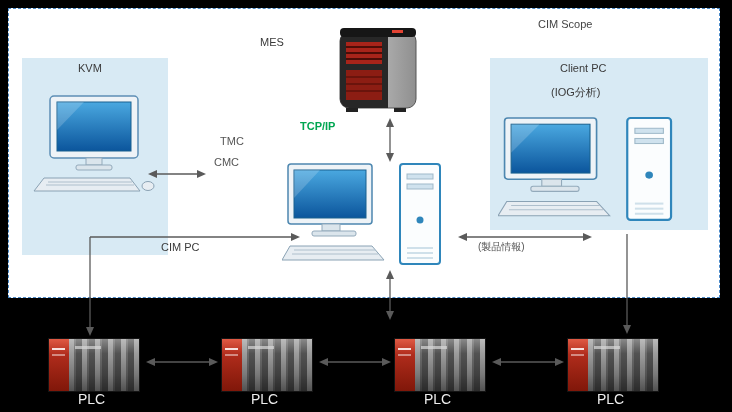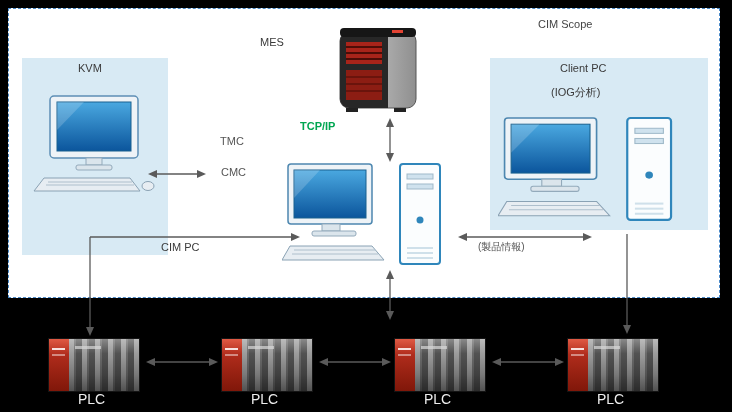--- a/index.html
+++ b/index.html
@@ -17,21 +17,21 @@
   .panel {
     position:absolute; background:#d8eaf4;
   }
   #kvm-panel { left:22px; top:58px; width:146px; height:197px; }
   #client-panel { left:490px; top:58px; width:218px; height:172px; }
   #tcpip-label { position:absolute; left:286px; top:120px; font-size:11px; font-weight:bold; color:#00a651;margin-left:14px; }
   #scope-label { left:538px; top:18px; color:#444; }
   #kvm-label { left:78px; top:62px; }
   #mes-label { left:260px; top:36px;text-align:center; }
   #tmc-label { left:212px; top:135px; color:#555;margin-left:8px; }
-  #cmc-label { left:214px; top:166px; color:#555;margin-left:7px; }
+  #cmc-label { left:214px; top:156px; color:#555; }
   #cimpc-label { left:161px; top:241px; }
   #client-title { left:560px; top:62px;text-align:center; }
   #client-subtitle { left:551px; top:86px; }
   #product-info-label { left:466px; top:241px; font-size:10px; color:#555;margin-left:12px; }
   svg.arrow { position:absolute; overflow:visible; }
   svg.arrow line { stroke:#5a5a5a; stroke-width:1.3; }
   svg.arrow polygon { fill:#5a5a5a; }
   
   .plc {
     position:absolute; width:92px; height:54px; box-sizing:border-box;

